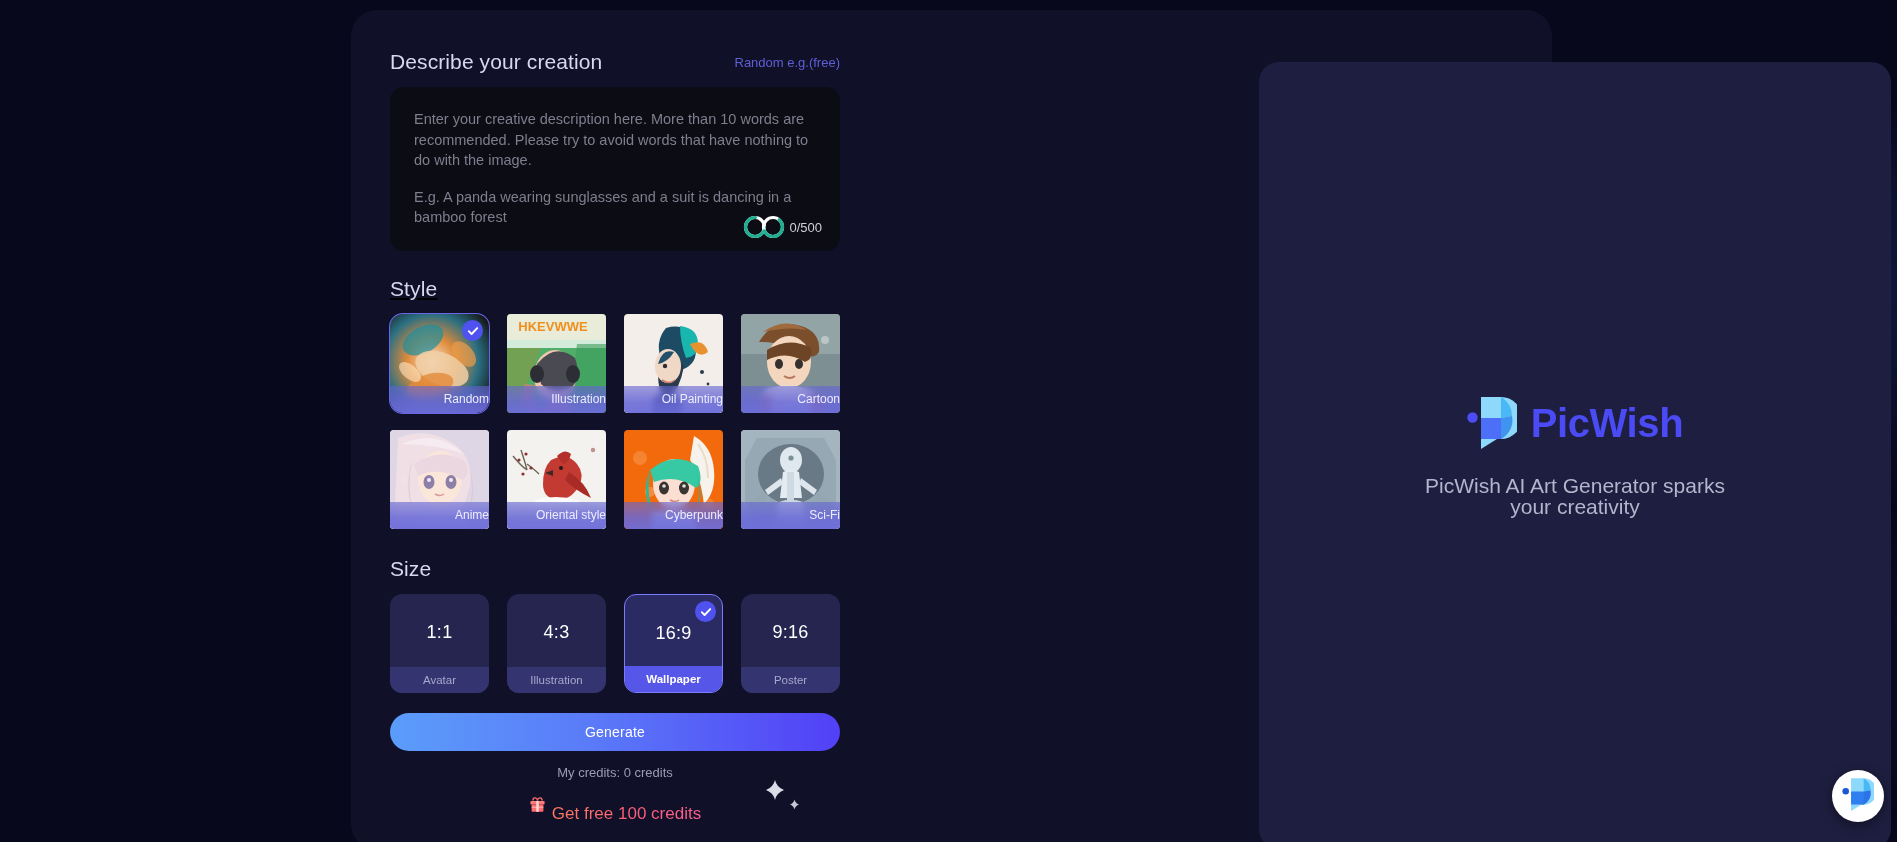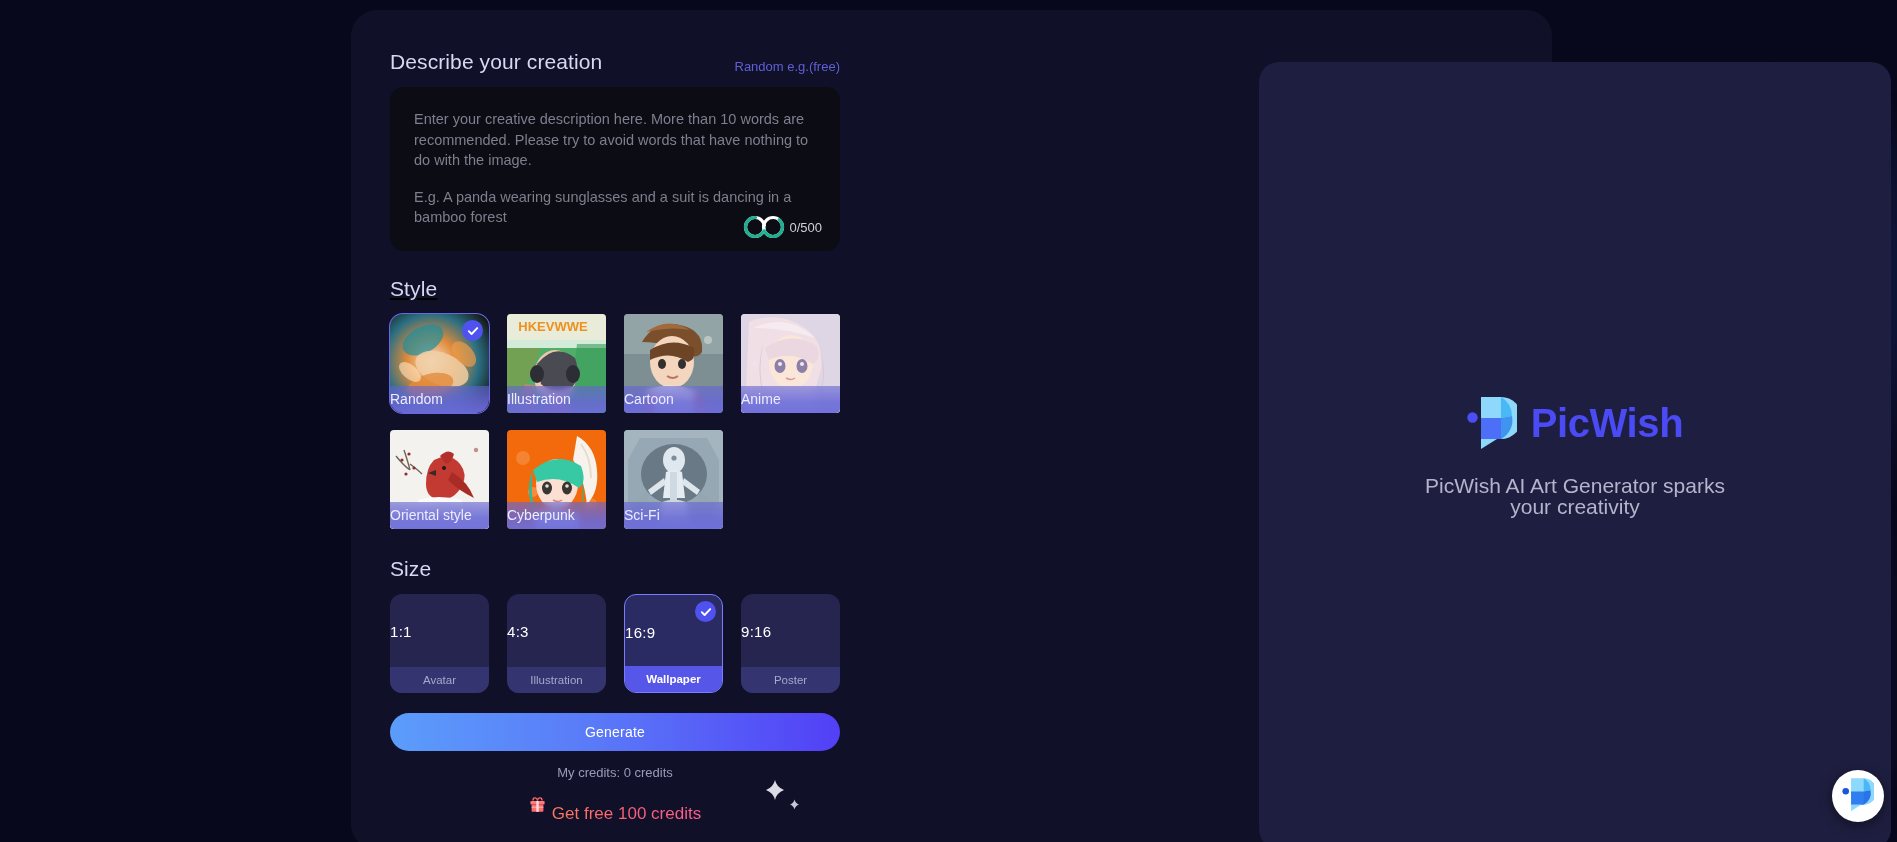--- a/index.html
+++ b/index.html
@@ -68,21 +68,21 @@
     color: #d8d8f2;
     font-size: 21px;
     letter-spacing: .1px;
     margin: 0;
     font-weight: 400;
   }
 
   
   #describe-header {
     display: flex;
-    align-items: flex-end;
+    align-items: center;
     justify-content: space-between;
     width: 450px;
   }
   #random-link {
     color: #5f5fd8;
     font-size: 13px;
     cursor: pointer;
   }
 
   
@@ -156,22 +156,22 @@
     position: absolute;
     inset: 0;
   }
   .style-label {
     position: absolute;
     left: 0;
     right: 0;
     bottom: 0;
     height: 27px;
     line-height: 27px;
-    text-align: left;
-    font-size: 14px;
+    text-align: right;
+    font-size: 12px;
     color: #ececff;
     background: linear-gradient(180deg, rgba(100,100,210,0.60) 0%, rgba(104,104,214,0.88) 60%, rgba(108,108,218,0.95) 100%);
     backdrop-filter: blur(3px);
     white-space: nowrap;
     overflow: hidden;
   }
   .check-badge {
     position: absolute;
     top: 6px;
     right: 6px;
@@ -207,22 +207,23 @@
   .size-card.selected {
     border: 1.5px solid #7b7bff;
     background: #2b2b63;
   }
   .size-ratio {
     position: absolute;
     left: 0; right: 0;
     top: 0;
     height: 72px;
     line-height: 76px;
+    text-align: center;
     color: #ffffff;
-    font-size: 15px;
+    font-size: 18px;
     letter-spacing: .3px;
   }
   .size-name {
     position: absolute;
     left: 0; right: 0; bottom: 0;
     height: 26px;
     line-height: 26px;
     text-align: center;
     font-size: 11.5px;
     color: #a7a7cf;
@@ -407,20 +408,39 @@
                 <path d="M30 50 q18 -22 38 -6 q7 20 -4 30 q-18 8 -30 -4 Z" fill="#4a4a52"></path>
                 <ellipse cx="30" cy="60" rx="7" ry="9" fill="#2d2d35"></ellipse>
                 <ellipse cx="66" cy="60" rx="7" ry="9" fill="#2d2d35"></ellipse>
                 <path d="M36 96 q14 -16 28 -2 l0 5 l-28 0 Z" fill="#e8825a"></path>
                 <path d="M18 70 q-8 20 2 29 l14 0 q-10 -14 -6 -28 Z" fill="#b98b72"></path>
               </svg>
             </div>
             <div class="style-label">Illustration</div>
           </div>
 
+          <div class="style-card">
+            <div class="style-thumb">
+              <svg width="99" height="99" viewBox="0 0 99 99" preserveAspectRatio="none">
+                <rect width="99" height="99" fill="#f3eeea"></rect>
+                <path d="M42 14 q22 -6 28 14 q6 18 -8 26 q-16 8 -24 -6 q-8 -20 4 -34 Z" fill="#1d4b63"></path>
+                <path d="M56 12 q18 2 18 18 q0 12 -12 14 q-6 -16 -6 -32 Z" fill="#19b6b0"></path>
+                <path d="M66 30 q14 -6 18 8 q-10 8 -18 -8 Z" fill="#e8912f"></path>
+                <path d="M36 44 q16 -4 24 8 q-4 24 -18 38 q-12 -20 -6 -46 Z" fill="#2b3a4c"></path>
+                <ellipse cx="44" cy="52" rx="13" ry="17" fill="#f0d8c6"></ellipse>
+                <path d="M34 50 q4 -16 16 -12 q-6 10 -16 12 Z" fill="#23506a"></path>
+                <circle cx="41" cy="52" r="2.2" fill="#2d2b33"></circle>
+                <path d="M38 66 q7 5 13 0" stroke="#c97e72" stroke-width="1.6" fill="none"></path>
+                <path d="M30 84 q16 -8 28 4 l0 11 l-30 0 Z" fill="#23405c"></path>
+                <circle cx="78" cy="58" r="2" fill="#2b3a4c"></circle>
+                <circle cx="84" cy="70" r="1.4" fill="#2b3a4c"></circle>
+              </svg>
+            </div>
+            <div class="style-label">Oil Painting</div>
+          </div>
 
           <div class="style-card">
             <div class="style-thumb">
               <svg width="99" height="99" viewBox="0 0 99 99" preserveAspectRatio="none">
                 <rect width="99" height="99" fill="#7d8f93"></rect>
                 <rect x="0" y="0" width="99" height="40" fill="#93a4a6"></rect>
                 <path d="M18 28 q14 -24 42 -16 q20 6 18 26 q-4 6 -12 4 q-20 -14 -48 -14 Z" fill="#7b4e2c"></path>
                 <path d="M22 18 q22 -16 44 -2 q-18 -4 -44 2 Z" fill="#a06a3c"></path>
                 <ellipse cx="48" cy="48" rx="22" ry="26" fill="#f3d6bd"></ellipse>
                 <path d="M26 36 q22 -14 44 -2 q2 12 -6 14 q-18 -12 -38 -2 Z" fill="#6d4425"></path>

